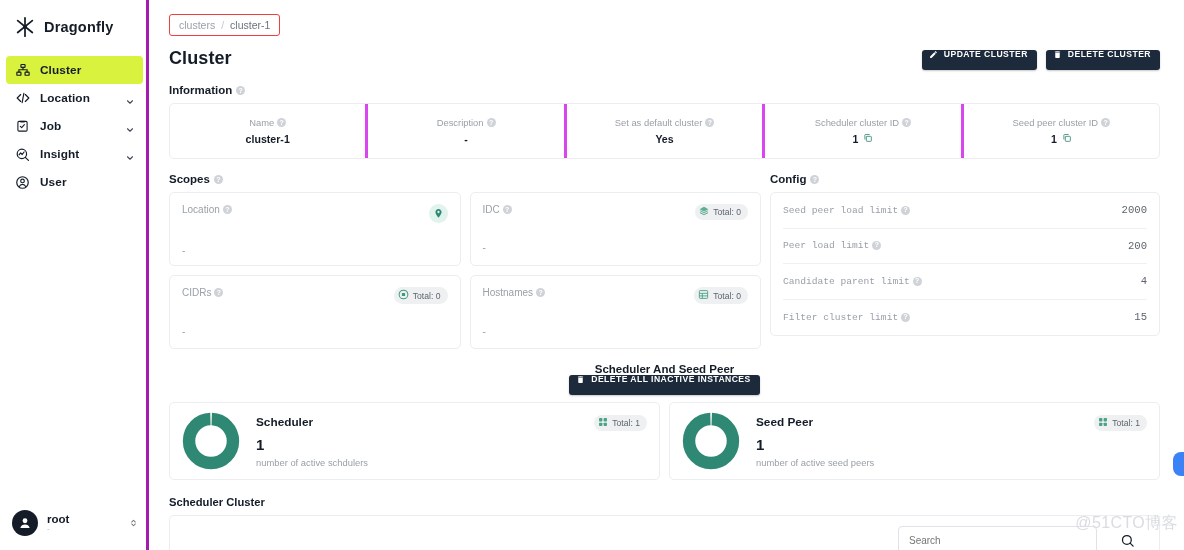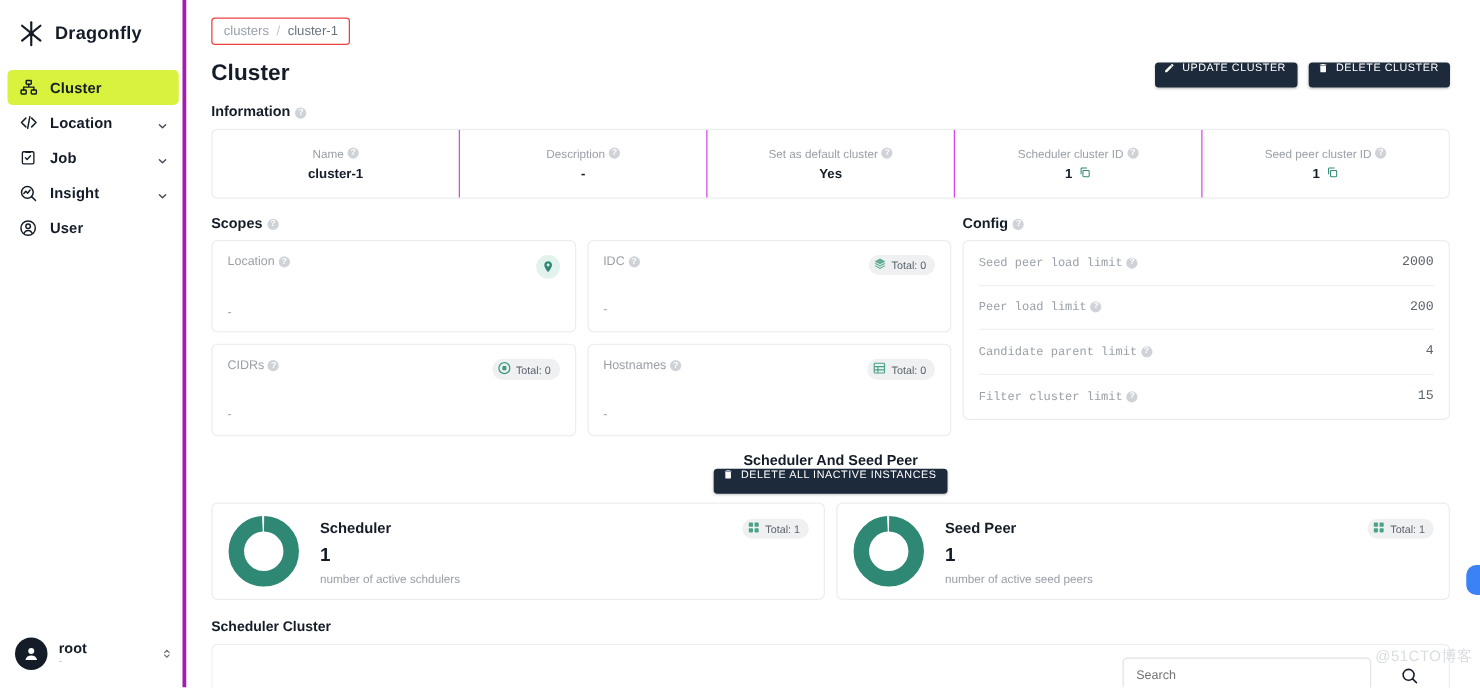--- a/index.html
+++ b/index.html
@@ -80,21 +80,21 @@
   .bc-current { color: #6b737d; }
 
   .page-head { display: flex; align-items: flex-start; justify-content: space-between; }
   .page-title { font-size: 18px; font-weight: 700; color: #141c28; letter-spacing: .1px; }
   .head-actions { display: flex; gap: 9px; padding-top: 2px; }
   .btn-dark {
     background: #1d2a3b; color: #fff;
     border: none; border-radius: 3px;
     height: 20px; padding: 0 9px 12px 7px;
     display: inline-flex; align-items: center; gap: 6px;
-    font-size: 8.6px; font-weight: 400; letter-spacing: .45px;
+    font-size: 8.6px; font-weight: 700; letter-spacing: .45px;
     cursor: pointer; font-family: "Liberation Sans", sans-serif;
     box-shadow: 0 1px 2px rgba(0,0,0,.22);
   }
   .btn-dark svg { display: block; }
 
   .section-title {
     font-size: 11.5px; font-weight: 700; color: #141c28;
     margin: 14px 0 7px 0; display: flex; align-items: center; gap: 4px;
   }
   .help {
@@ -107,21 +107,21 @@
 
   .card {
     background: #fff; border: 1px solid #ebedf0; border-radius: 5px;
   }
 
   
   .info-card { display: flex; height: 56px; }
   .info-cell {
     flex: 1 1 0; display: flex; flex-direction: column;
     align-items: center; justify-content: center; gap: 5px;
-    border-right: 1px solid #d946ef;
+    border-right: 3px solid #d946ef;
   }
   .info-cell:last-child { border-right: none; }
   .info-label { font-size: 9.4px; color: #9aa0a8; display: flex; align-items: center; gap: 3px; }
   .info-value { font-size: 10.6px; font-weight: 700; color: #141c28; display: flex; align-items: center; gap: 5px; }
   .copy-icon { cursor: pointer; display: block; }
 
   
   .mid-row { display: flex; gap: 9px; margin-top: 0; }
   .col-scopes { flex: 0 0 592px; }
   .col-config { flex: 1 1 auto; }
@@ -178,21 +178,21 @@
   }
   .search-btn {
     position: absolute; right: 22px; top: 14px;
     width: 20px; height: 20px; cursor: pointer;
     display: flex; align-items: center; justify-content: center;
   }
 
   
   .watermark {
     position: absolute; right: 6px; bottom: 16px;
-    font-size: 12px; color: #d9dde1; letter-spacing: .4px;
+    font-size: 16px; color: #d9dde1; letter-spacing: .4px;
     pointer-events: none; user-select: none;
     font-family: "Liberation Sans", sans-serif;
   }
   
   .edge-fab {
     position: absolute; right: 0; top: 452px;
     width: 11px; height: 24px;
     background: #3b82f6; border-radius: 8px 0 0 8px;
   }
 </style>

